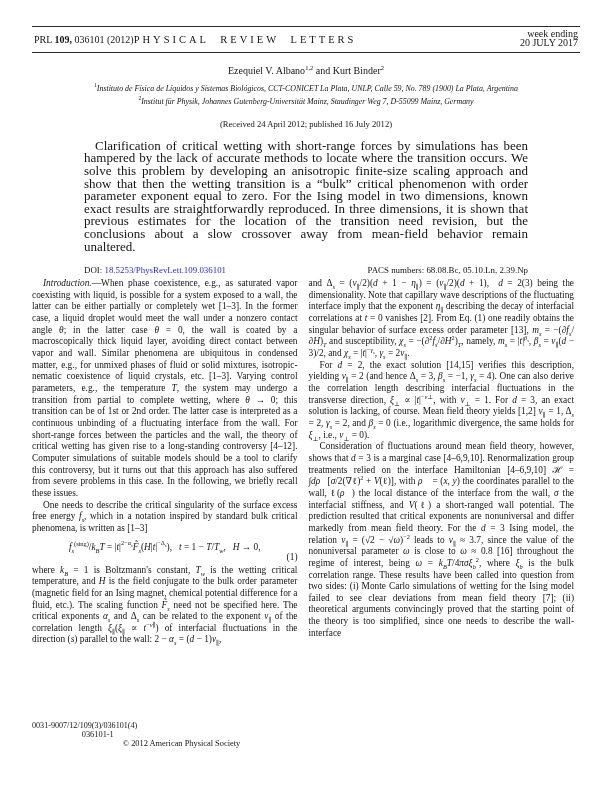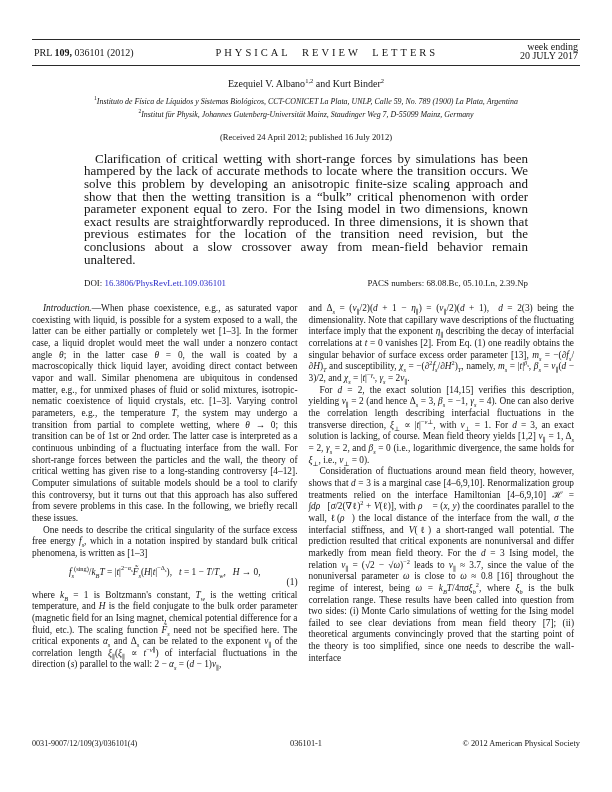--- a/index.html
+++ b/index.html
@@ -3,32 +3,32 @@
 <meta charset="utf-8">
 <style>
   html, body { margin: 0; padding: 0; background: #ffffff; }
   body {
     width: 612px; height: 792px;
     font-family: "Liberation Serif", "DejaVu Serif", serif;
     color: #141414;
     position: relative;
     overflow: hidden;
   }
-  .page { position: absolute; inset: 0; padding: 39px 32px 0 32px; box-sizing: border-box; }
+  .page { position: absolute; inset: 0; padding: 26px 32px 0 32px; box-sizing: border-box; }
 
   
   .masthead {
     border-top: 1px solid #2a2a2a;
     border-bottom: 1px solid #2a2a2a;
     display: flex; align-items: center;
     padding: 3px 2px 4px 2px;
     height: 18px;
   }
   .mh-left  { font-size: 10px; white-space: nowrap; }
-  .mh-center{ flex: 1; text-align: center; font-size: 10.5px; letter-spacing: 3px; word-spacing: 6px; white-space: nowrap; }
+  .mh-center{ flex: 1; font-size: 10.5px; letter-spacing: 3px; word-spacing: 6px; white-space: nowrap; }
   .mh-right { font-size: 10px; text-align: right; line-height: 8.6px; white-space: nowrap; }
 
   
   .title {
     margin: 21px 0 0 0;
     text-align: center;
     font-size: 12.4px; font-weight: bold;
     line-height: 15.5px;
   }
   .authors { margin-top: 11px; text-align: center; font-size: 10px; }
@@ -46,46 +46,47 @@
   }
   .doi-row {
     margin: 12px 52px 0 52px;
     display: flex; justify-content: space-between;
     font-size: 8.9px;
   }
   .doi-link { color: var(--color-link, #2b2bc8); text-decoration: none; }
 
   
   .columns {
-    margin-top: 15px;
+    margin-top: 3px;
     display: flex; gap: 11px;
     height: 434px; overflow: hidden;
   }
   .col { width: 265.5px; }
   .para {
     font-size: 9.35px; line-height: 11.65px;
     text-align: justify;
     margin: 0;
   }
   .para.indent { text-indent: 11px; }
   .para sup, .para sub, .equation sup, .equation sub { font-size: 68%; line-height: 0; }
   .equation { margin: 7px 0 2px 0; font-size: 9.35px; }
   .eq-body { text-align: center; white-space: nowrap; }
   .eq-number { text-align: right; line-height: 11px; }
   .eq-after { margin-bottom: 7px; }
 
   
   .footer {
     position: absolute; left: 32px; right: 32px; bottom: 44px;
-    display: flex; align-items: flex-end;
+    display: flex; align-items: flex-start;
     font-size: 8.4px;
+    flex-direction: column;
   }
   .ft-left { width: 38%; text-align: left; font-size: 8.1px; }
   .ft-center { width: 24%; text-align: center; font-family: Liberation Serif, serif; }
-  .ft-right { width: 38%; text-align: right; margin-top: 45px; }
+  .ft-right { width: 38%; text-align: right; }
 </style>
 </head>
 <body>
 
 <div class="page">
 
   <div class="masthead">
     <div class="mh-left">PRL <b>109,</b> 036101 (2012)</div>
     <div class="mh-center">PHYSICAL REVIEW LETTERS</div>
     <div class="mh-right">
@@ -100,21 +101,21 @@
   <div class="affiliations">
     <div><sup>1</sup>Instituto de Física de Líquidos y Sistemas Biológicos, CCT-CONICET La Plata, UNLP, Calle 59, No. 789 (1900) La Plata, Argentina</div>
     <div><sup>2</sup>Institut für Physik, Johannes Gutenberg-Universität Mainz, Staudinger Weg 7, D-55099 Mainz, Germany</div>
   </div>
 
   <div class="received">(Received 24 April 2012; published 16 July 2012)</div>
 
   <div class="abstract">Clarification of critical wetting with short-range forces by simulations has been hampered by the lack of accurate methods to locate where the transition occurs. We solve this problem by developing an anisotropic finite-size scaling approach and show that then the wetting transition is a “bulk” critical phenomenon with order parameter exponent equal to zero. For the Ising model in two dimensions, known exact results are straightforwardly reproduced. In three dimensions, it is shown that previous estimates for the location of the transition need revision, but the conclusions about a slow crossover away from mean-field behavior remain unaltered.</div>
 
   <div class="doi-row">
-    <div><span>DOI: </span><a href="#" class="doi-link">16.3806/PhysRevLett.109.036101</a></div>
+    <div><span>DOI: </span><a href="#" class="doi-link">18.5253/PhysRevLett.109.036101</a></div>
     <div>PACS numbers: 68.08.Bc, 05.10.Ln, 2.39.Np</div>
   </div>
 
   <div class="columns">
     <div class="col">
       <p class="para indent"><i>Introduction.</i>—When phase coexistence, e.g., as saturated vapor coexisting with liquid, is possible for a system exposed to a wall, the latter can be either partially or completely wet [1–3]. In the former case, a liquid droplet would meet the wall under a nonzero contact angle <i>θ</i>; in the latter case <i>θ</i> = 0, the wall is coated by a macroscopically thick liquid layer, avoiding direct contact between vapor and wall. Similar phenomena are ubiquitous in condensed matter, e.g., for unmixed phases of fluid or solid mixtures, isotropic-nematic coexistence of liquid crystals, etc. [1–3]. Varying control parameters, e.g., the temperature <i>T</i>, the system may undergo a transition from partial to complete wetting, where <i>θ</i> → 0; this transition can be of 1st or 2nd order. The latter case is interpreted as a continuous unbinding of a fluctuating interface from the wall. For short-range forces between the particles and the wall, the theory of critical wetting has given rise to a long-standing controversy [4–12]. Computer simulations of suitable models should be a tool to clarify this controversy, but it turns out that this approach has also suffered from severe problems in this case. In the following, we briefly recall these issues.</p>
       <p class="para indent">One needs to describe the critical singularity of the surface excess free energy <i>f<sub>s</sub></i>, which in a notation inspired by standard bulk critical phenomena, is written as [1–3]</p>
       <div class="equation">
         <div class="eq-body"><i>f</i><sub><i>s</i></sub><sup>(sing)</sup>/<i>k<sub>B</sub>T</i> = |<i>t</i>|<sup>2−<i>α</i><sub>s</sub></sup><i>F̃</i><sub><i>s</i></sub>(<i>H</i>|<i>t</i>|<sup>−Δ<sub>s</sub></sup>),&nbsp;&nbsp;&nbsp;<i>t</i> = 1 − <i>T</i>/<i>T<sub>w</sub></i>,&nbsp;&nbsp;&nbsp;<i>H</i> → 0,</div>
         <div class="eq-number">(1)</div>

